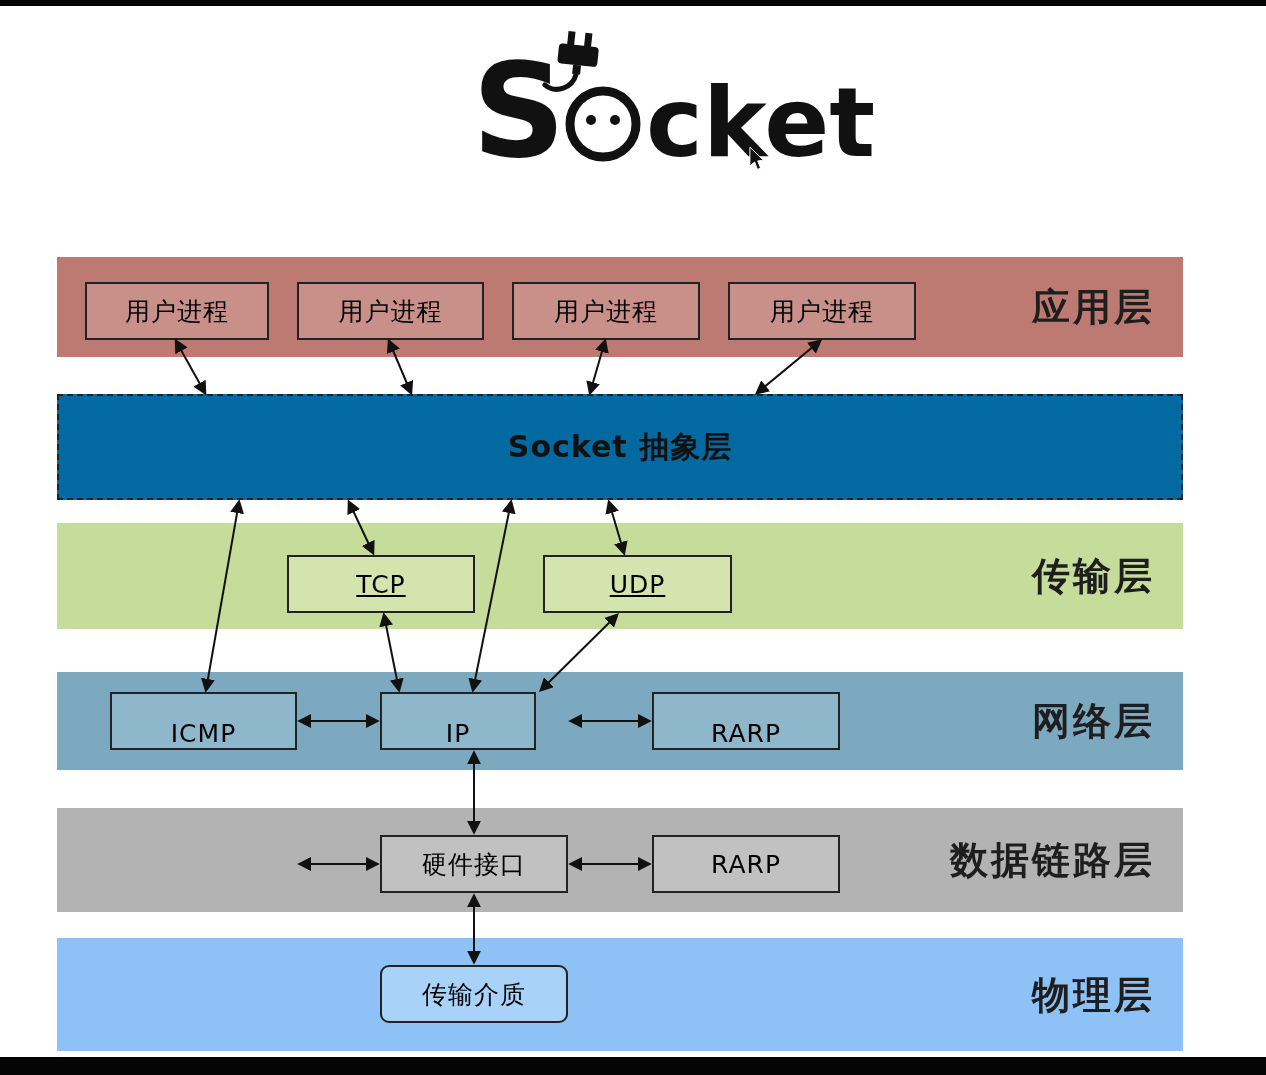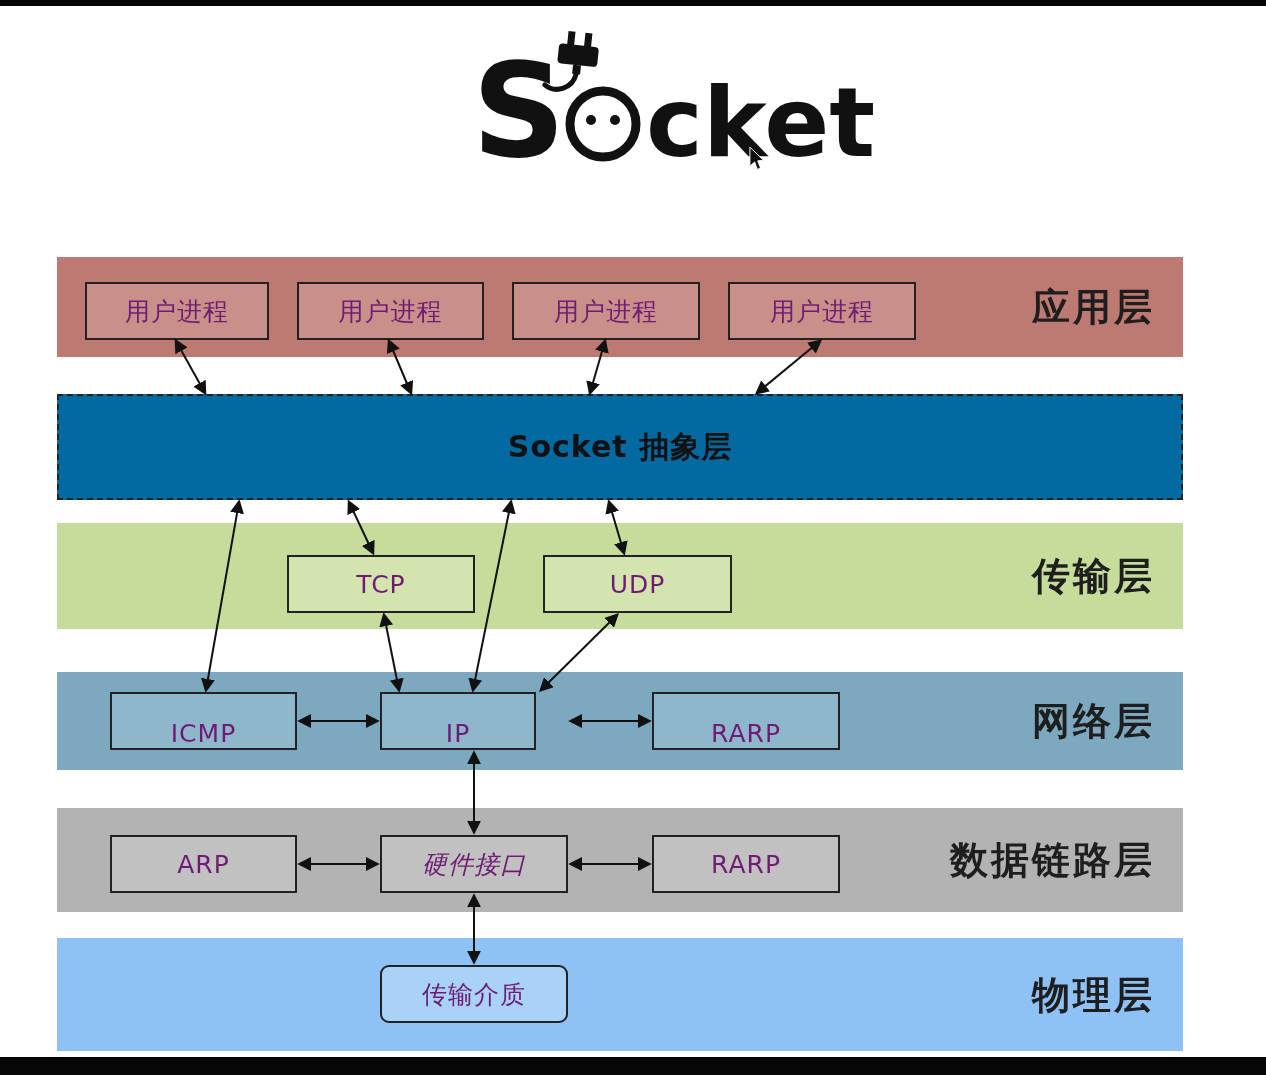--- a/index.html
+++ b/index.html
@@ -22,25 +22,25 @@
   .band-network   { top:672px; height:98px;  background:#7ca8c0; }
   .band-datalink  { top:808px; height:104px; background:#b3b3b3; }
   .band-physical  { top:938px; height:113px; background:#8ec2f6; }
 
   .band-label { position:absolute; right:28px; top:50%; transform:translateY(-50%);
                 font-size:38px; font-weight:700; color:#1e1e1e; letter-spacing:3px;
                 white-space:nowrap; }
 
   .socket-title { font-size:30px; font-weight:600; color:#111; letter-spacing:1px; }
 
-  .nbox { position:absolute; height:58px; border:2px solid #222; color:#701a75;
+  .nbox { position:absolute; height:58px; border:2px solid #222; color:#000000;
           display:flex; align-items:center; justify-content:center;
           font-size:25px; letter-spacing:1px; }
   .bx-app { background:#c9908a; }
-  .bx-tr  { background:#d3e4ae; }
+  .bx-tr  { background:#d3e4ae;text-decoration:underline; }
   .bx-net { background:#8fb7cb;align-items:flex-end; }
   .bx-dl  { background:#c1c1c1; }
   .bx-ph  { background:#a9d2f8; }
 
   .arrows { position:absolute; left:0; top:0; width:1266px; height:1075px;
             pointer-events:none; }
   .arrows line { stroke:#111; stroke-width:2; }
 </style>
 </head>
 <body>
@@ -110,24 +110,21 @@
     <div class="nbox bx-net" style="left:323px; top:20px; width:156px;">
       <span>IP</span>
     </div>
     <div class="nbox bx-net" style="left:595px; top:20px; width:188px;">
       <span>RARP</span>
     </div>
     <div class="band-label">网络层</div>
   </div>
 
   <div class="band band-datalink">
-    <div class="nbox bx-dl" style="left:53px;  top:27px; width:187px;">
-      <span>ARP</span>
-    </div>
-    <div class="nbox bx-dl" style="left:323px; top:27px; width:188px;font-style:italic;">
+    <div class="nbox bx-dl" style="left:323px; top:27px; width:188px;">
       <span>硬件接口</span>
     </div>
     <div class="nbox bx-dl" style="left:595px; top:27px; width:188px;">
       <span>RARP</span>
     </div>
     <div class="band-label">数据链路层</div>
   </div>
 
   <div class="band band-physical">
     <div class="nbox bx-ph" style="left:323px; top:27px; width:188px;border-radius:9px;">

